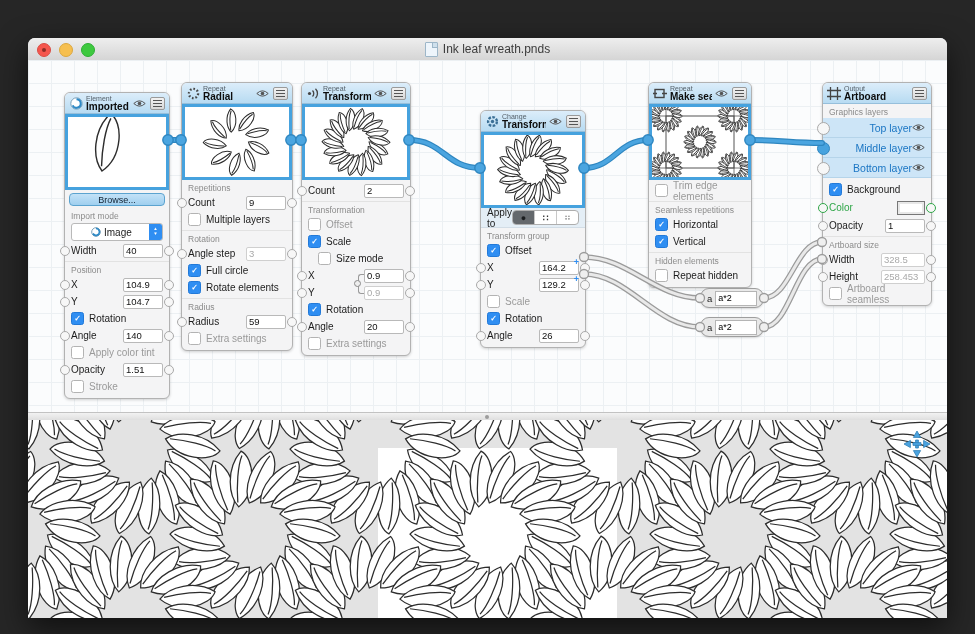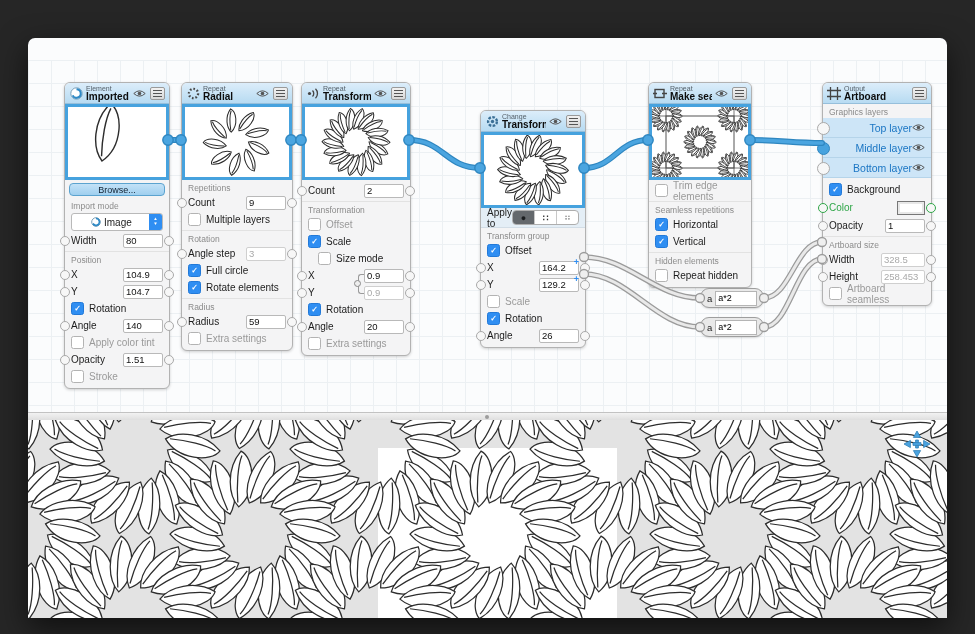--- a/index.html
+++ b/index.html
@@ -86,20 +86,31 @@
   .divider{position:absolute;left:0;top:374px;width:919px;height:8px;background:linear-gradient(#f2f2f2,#dcdcdc);border-top:1px solid #c2c2c2;border-bottom:1px solid #b5b5b5;}
   .divider .dot{position:absolute;left:457px;top:2px;width:4px;height:4px;border-radius:50%;background:#9c9c9c;}
   .preview{position:absolute;left:0;top:382px;width:919px;height:198px;background:#e3e3e3;overflow:hidden;}
   .moveicon{position:absolute;right:16px;top:10px;z-index:3;}
 </style>
 </head>
 <body>
 
 <div class="window">
 
+  <div class="titlebar">
+    <span class="tl">
+      <i class="r"></i>
+      <i class="y"></i>
+      <i class="g"></i>
+    </span>
+    <span class="wtitle">
+      <span class="docicon"></span>
+      <span>Ink leaf wreath.pnds</span>
+    </span>
+  </div>
 
   <div class="canvas">
 
     <svg width="0" height="0" style="position:absolute" aria-hidden="true">
       <defs>
         <g id="leaf">
           <path d="M0 0 C5 -11 24 -21 42 -15 C41 -3 17 9 0 0 Z"></path>
           <path d="M3 -2 C15 -8 30 -13 39 -13" fill="none"></path>
         </g>
         <g id="w9">
@@ -183,21 +194,21 @@
             <g transform="rotate(320) translate(26,0) rotate(52)">
               <use href="#leaf"></use>
             </g>
             <g transform="rotate(340) translate(26,0) rotate(52)">
               <use href="#leaf"></use>
             </g>
           </g>
       </defs>
     </svg>
 
-    <div class="n" style="left:36px;top:22px;width:104px">
+    <div class="n" style="left:36px;top:32px;width:104px">
       <div class="nh">
         <span class="nicon">
             <svg width="13" height="13">
               <circle cx="6.5" cy="6.5" r="5.7" fill="#fff" stroke="#7a9fb8"></circle>
               <path d="M6.5 2.2 A4.3 4.3 0 1 1 2.6 8.4" fill="none" stroke="#2f8ac6" stroke-width="2.1"></path>
             </svg>
           </span>
         <span class="ntit">
             <i class="nc">Element</i>
             <b class="nt">Imported</b>
@@ -224,21 +235,21 @@
           <svg width="10" height="10">
               <circle cx="5" cy="5" r="4.3" fill="#fff" stroke="#7a9fb8"></circle>
               <path d="M5 1.5 A3.4 3.4 0 1 1 2 6.5" fill="none" stroke="#2f8ac6" stroke-width="1.6"></path>
             </svg>
           <span class="ddtxt">Image</span>
           <i class="stepper"></i>
         </span>
       </div>
       <div class="row p">
           <span class="lbl">Width</span>
-          <span class="fld">80</span>
+          <span class="fld">40</span>
         </div>
       <div class="sec">Position</div>
       <div class="row p">
           <span class="lbl">X</span>
           <span class="fld">104.9</span>
         </div>
       <div class="row p">
           <span class="lbl">Y</span>
           <span class="fld">104.7</span>
         </div>

